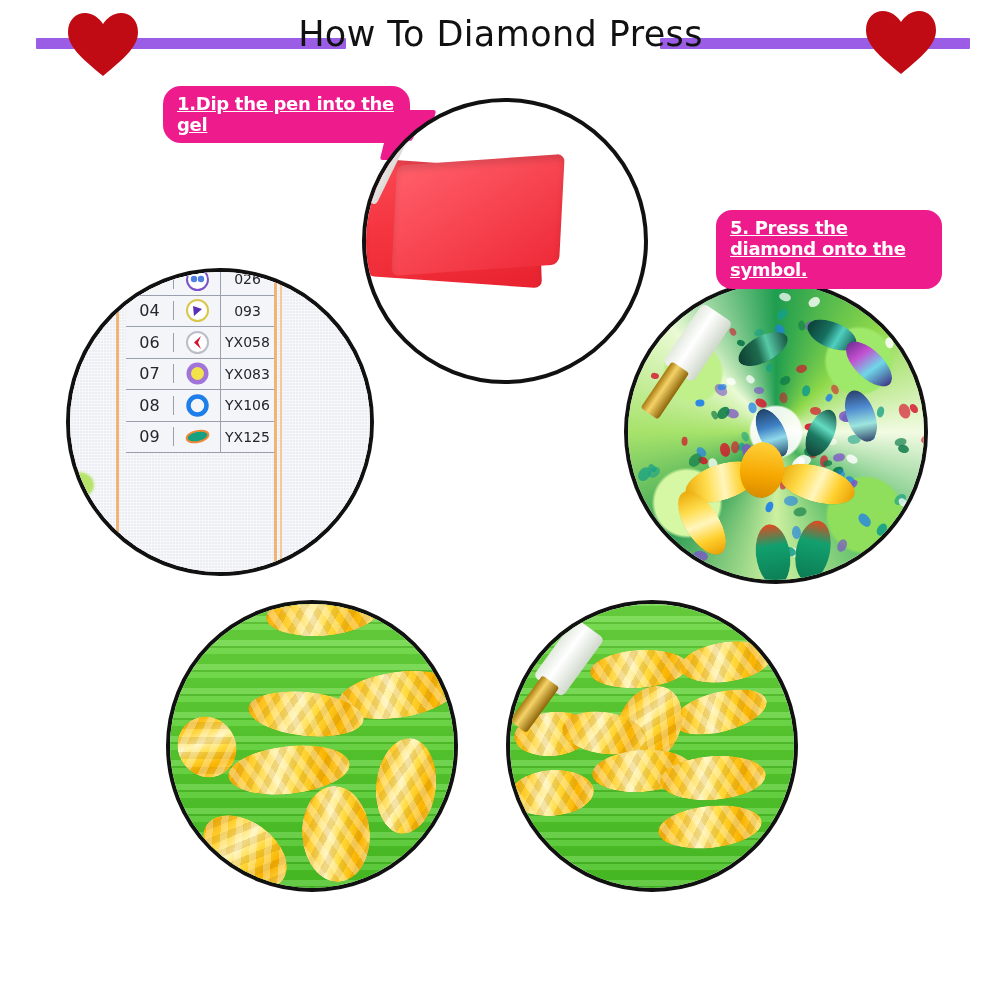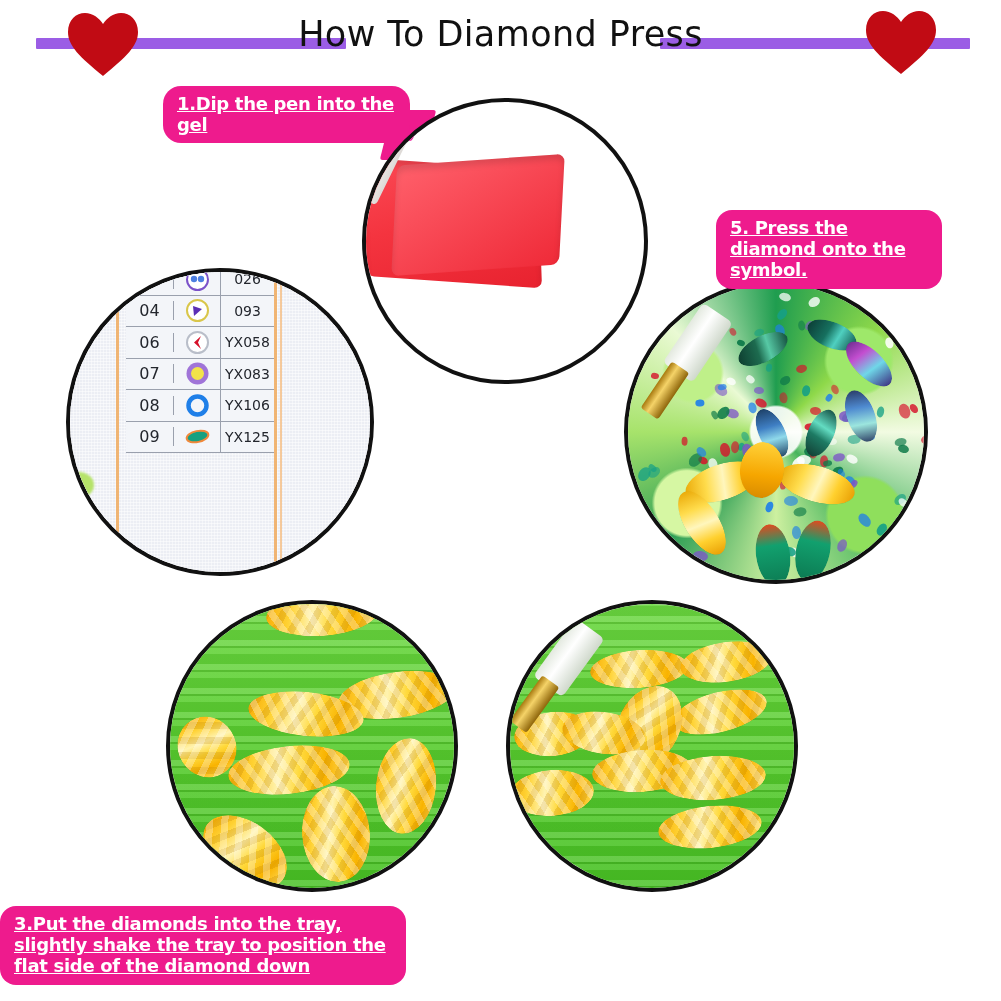--- a/index.html
+++ b/index.html
@@ -374,15 +374,14 @@
       <div class="gem marq" style="left:148px;top:202px;width:104px;height:42px;transform:rotate(-6deg);"></div>
       <div class="pen2" style="left:14px;top:10px;transform:rotate(36deg);">
         <div class="b"></div>
         <div class="t"></div>
       </div>
     </div>
   </div>
 
   <div class="lbl" id="lbl1">1.Dip the pen into the gel</div>
   <div class="lbl" id="lbl5">5. Press the diamond onto the symbol.</div>
-  <div class="lbl" id="lbl3">3.Put the diamonds into the tray, slightly shake the tray to position the flat side of the diamond down</div>
 
 </div>
 
 </body></html>

